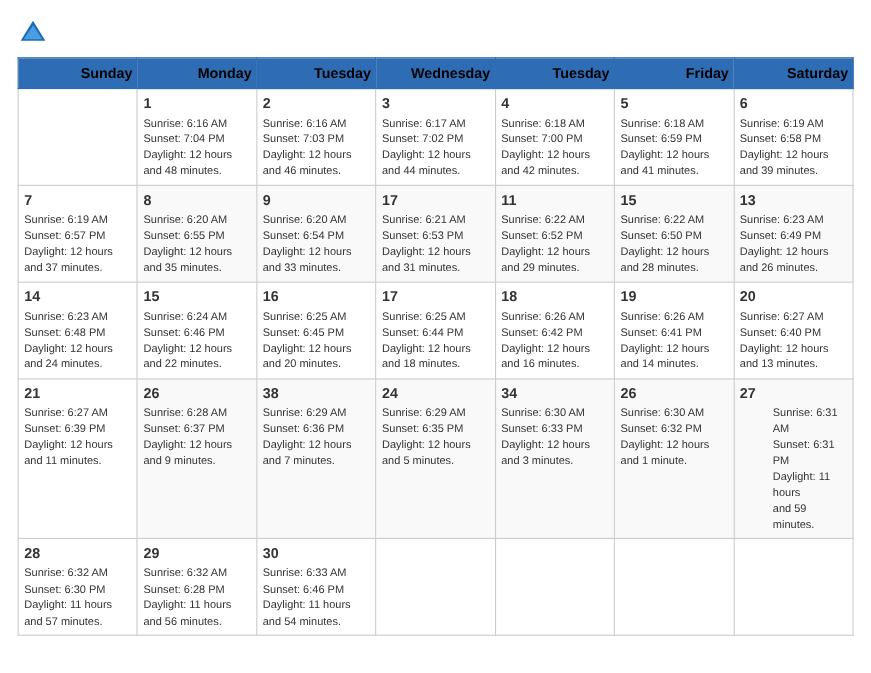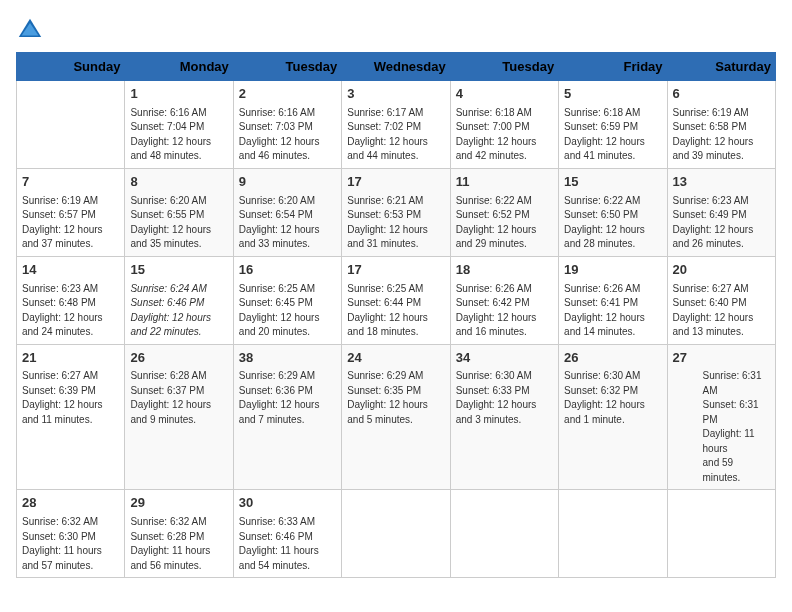--- a/index.html
+++ b/index.html
@@ -209,21 +209,21 @@
       <tr>
         <td>
           <span class="day-number">14</span>
           <div class="cell-content" style="white-space: pre-line;">Sunrise: 6:23 AM
 Sunset: 6:48 PM
 Daylight: 12 hours
 and 24 minutes.</div>
         </td>
         <td>
           <span class="day-number">15</span>
-          <div class="cell-content" style="white-space: pre-line; font-style: italic;">Sunrise: 6:24 AM
+          <div class="cell-content" style="white-space: pre-line;">Sunrise: 6:24 AM
 Sunset: 6:46 PM
 Daylight: 12 hours
 and 22 minutes.</div>
         </td>
         <td>
           <span class="day-number">16</span>
           <div class="cell-content" style="white-space: pre-line;">Sunrise: 6:25 AM
 Sunset: 6:45 PM
 Daylight: 12 hours
 and 20 minutes.</div>

